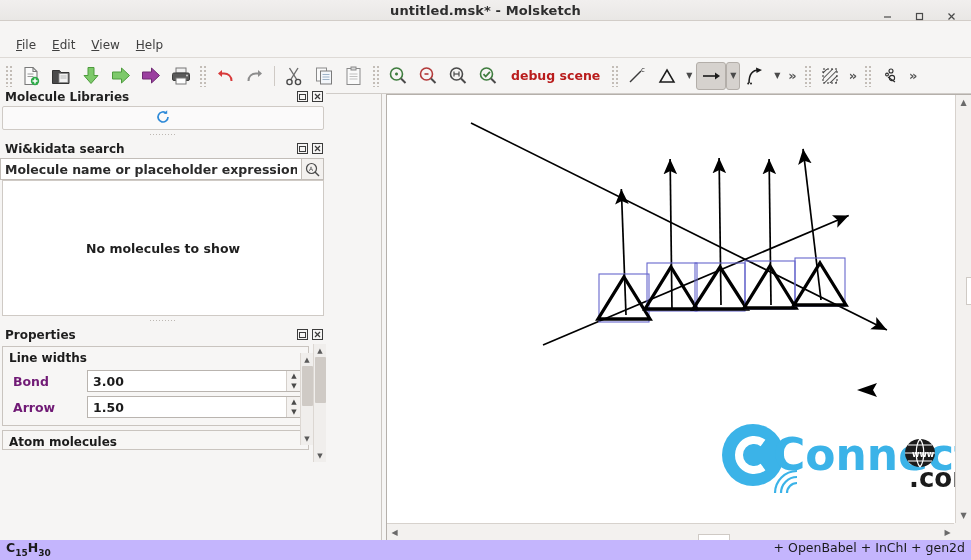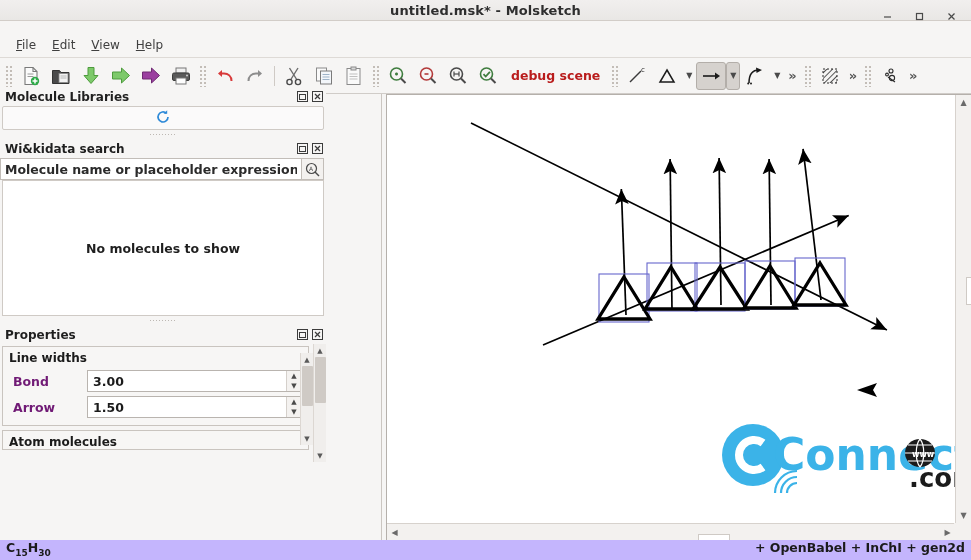--- a/index.html
+++ b/index.html
@@ -193,21 +193,21 @@
 
   
   .statusbar {
     position: absolute; left: 0; bottom: 0; width: 971px; height: 20px;
     background: #c4b5fd;
     display: flex; justify-content: space-between;
     padding: 0 6px;
   }
   .status-left { font-size: 12.5px; font-weight: bold; color: #1b1b1b; }
   .status-left sub { font-size: 9px; }
-  .status-right { font-size: 12.5px; font-weight: bold; color: #1b1b1b; }
+  .status-right { font-size: 12.5px; font-weight: normal; color: #1b1b1b; }
   .vsep { position:absolute; width:1px; background:#cbc6c1; }
 </style>
 </head>
 <body>
 
 <div id="app">
 
   <div class="titlebar">
     <div class="title">untitled.msk* - Molsketch</div>
     <div class="win-btns">

